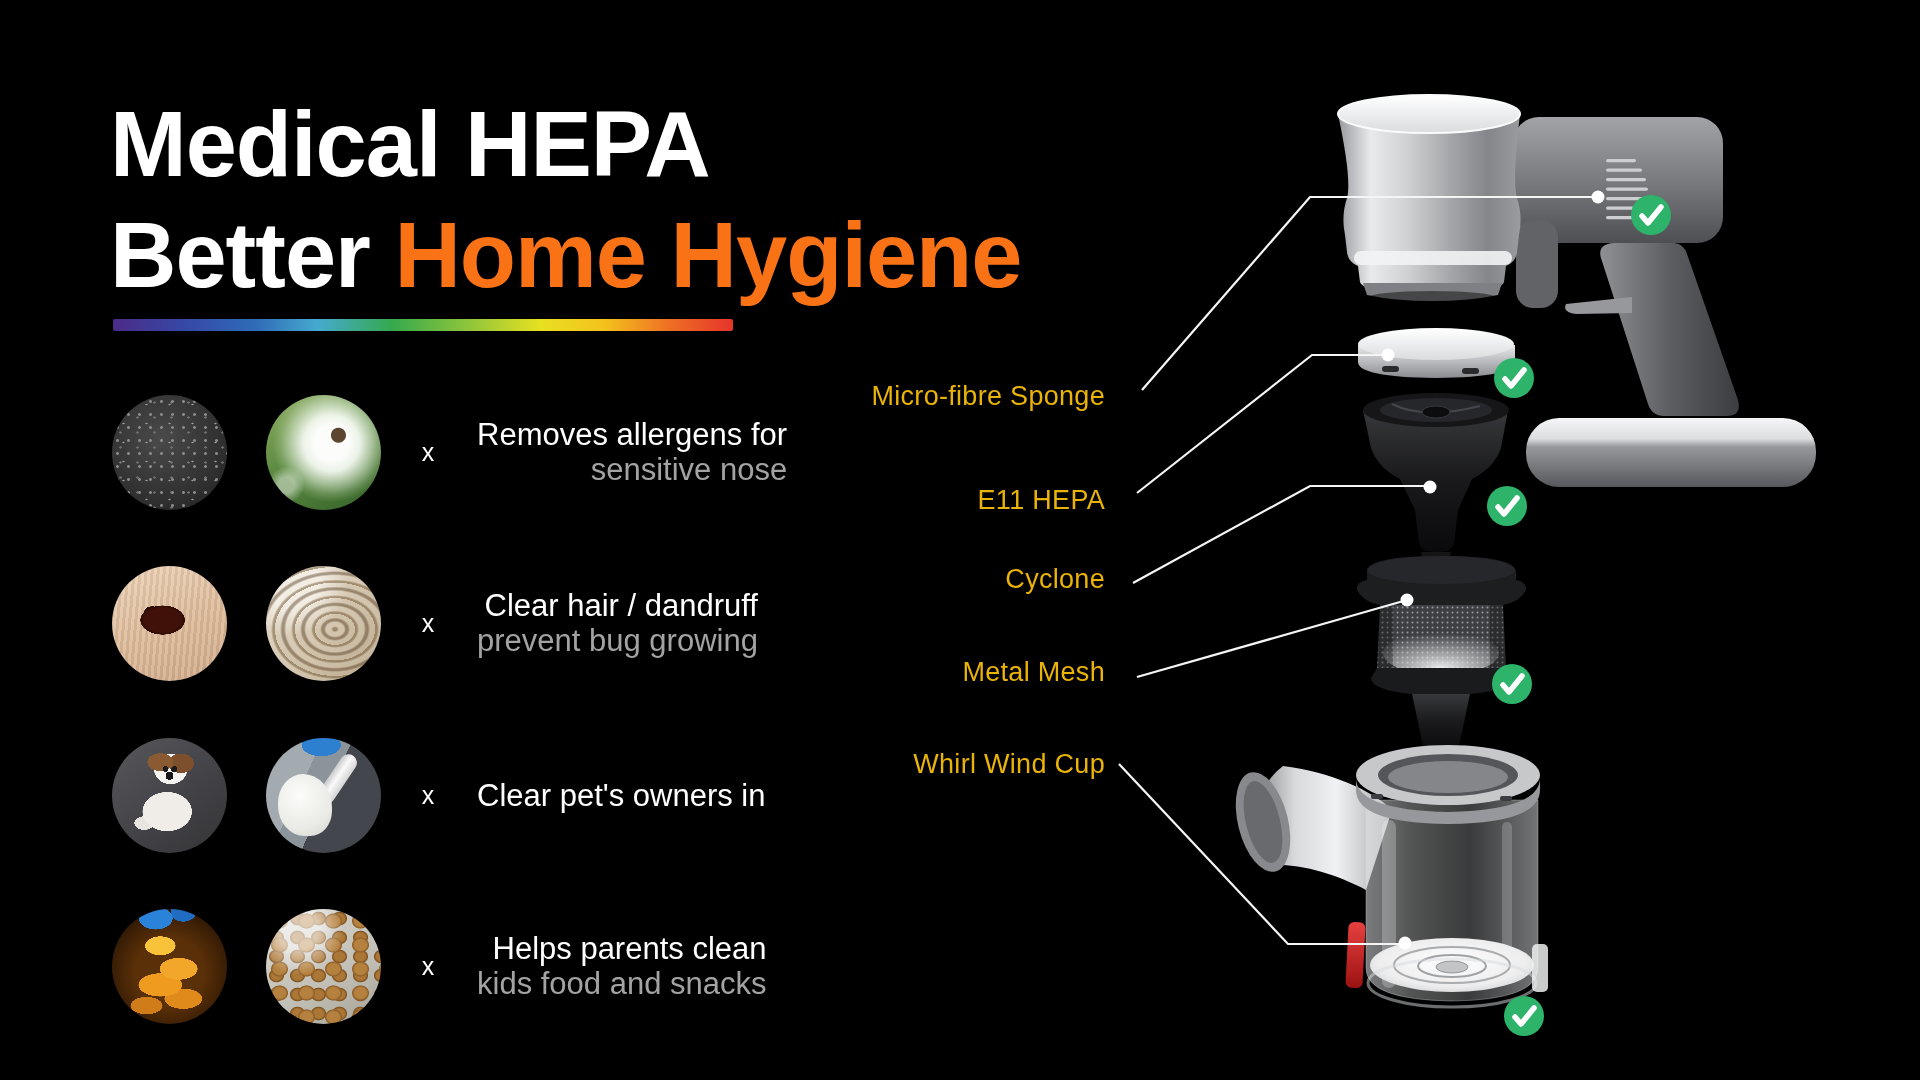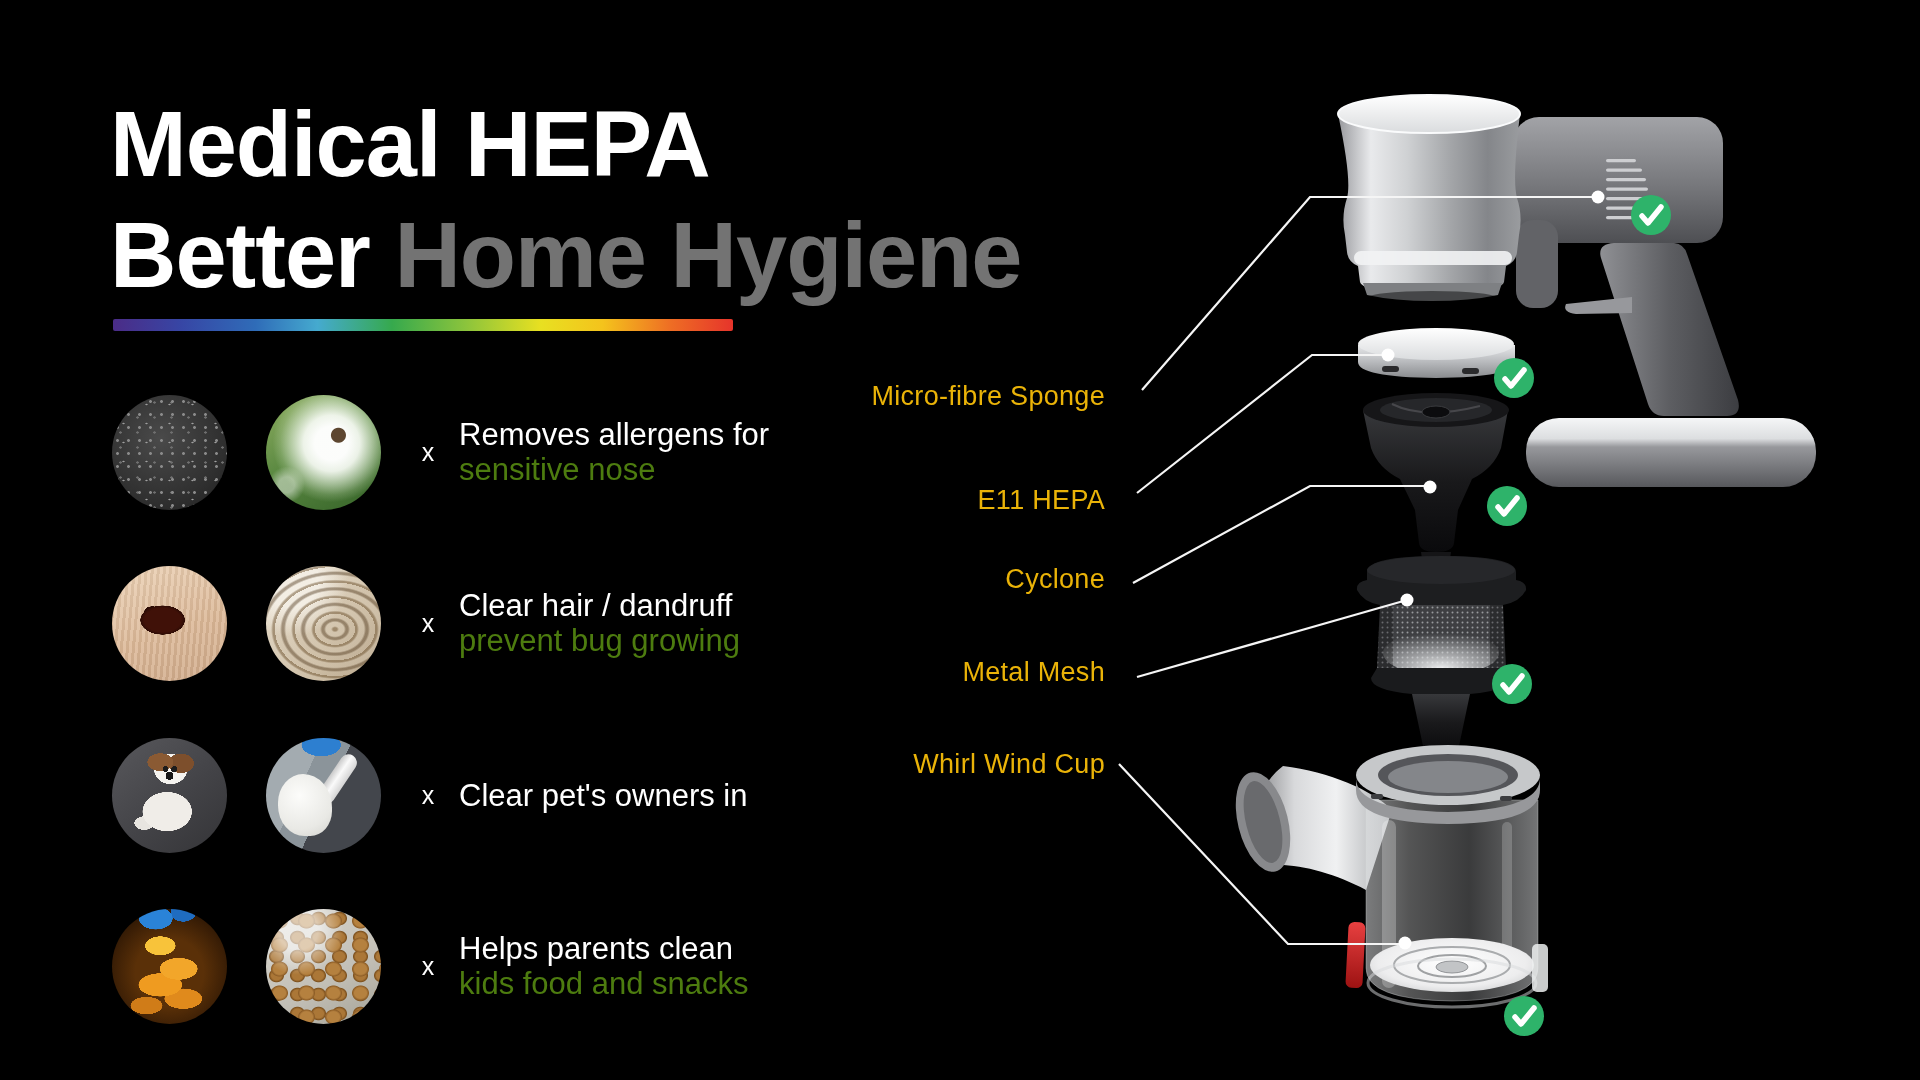--- a/index.html
+++ b/index.html
@@ -2,35 +2,35 @@
 <html><head>
 <meta charset="utf-8">
 <style>
   html,body{margin:0;padding:0;background:#000;}
   .stage{position:relative;width:1920px;height:1080px;background:#000;overflow:hidden;
          font-family:"Liberation Sans", sans-serif;}
 
   
   .title{position:absolute;left:110px;top:89px;font-size:92px;line-height:111px;
          font-weight:700;color:#fff;letter-spacing:-1px;white-space:nowrap;}
-  .title .red{color:#737373;}
+  .title .red{color:#f97316;}
 
   
   .spectrum{position:absolute;left:113px;top:319px;width:620px;height:12px;border-radius:2px;
     background:linear-gradient(90deg,#4b2c87 0%,#3746a5 11%,#2f6cb8 23%,#45aacf 33%,
       #36a94d 45%,#8cc43c 57%,#e8e021 69%,#f4c31c 79%,#ee6d24 90%,#e6342b 100%);}
 
   
   .row{position:absolute;left:112px;height:116px;display:flex;align-items:center;}
   .circ{width:115px;height:115px;border-radius:50%;flex:none;position:relative;overflow:hidden;}
   .circ+.circ{margin-left:39px;}
   .xsep{margin-left:28px;width:38px;text-align:center;color:#fff;font-size:25px;flex:none;}
-  .btext{margin-left:12px;white-space:nowrap;}
+  .btext{margin-left:30px;white-space:nowrap;text-align:right;}
   .bt1{color:#ffffff;font-size:31px;line-height:35px;}
-  .bt2{color:#4d7c0f;font-size:31px;line-height:35px;}
+  .bt2{color:#a3a3a3;font-size:31px;line-height:35px;}
 
   
   .c-dust{background:
     radial-gradient(#8a8a8a 1px, transparent 1.6px),
     radial-gradient(#6f6f6f 1px, transparent 1.6px),
     radial-gradient(#a0a0a0 .8px, transparent 1.3px),
     radial-gradient(circle at 42% 38%, #4a4a4a, #2f2f2f 65%, #1e1e1e);
     background-size:11px 13px,17px 15px,23px 19px,100% 100%;}
   .c-dandelion{background:
     radial-gradient(circle at 63% 35%, #5d4630 0 7px, rgba(93,70,48,0) 8px),

